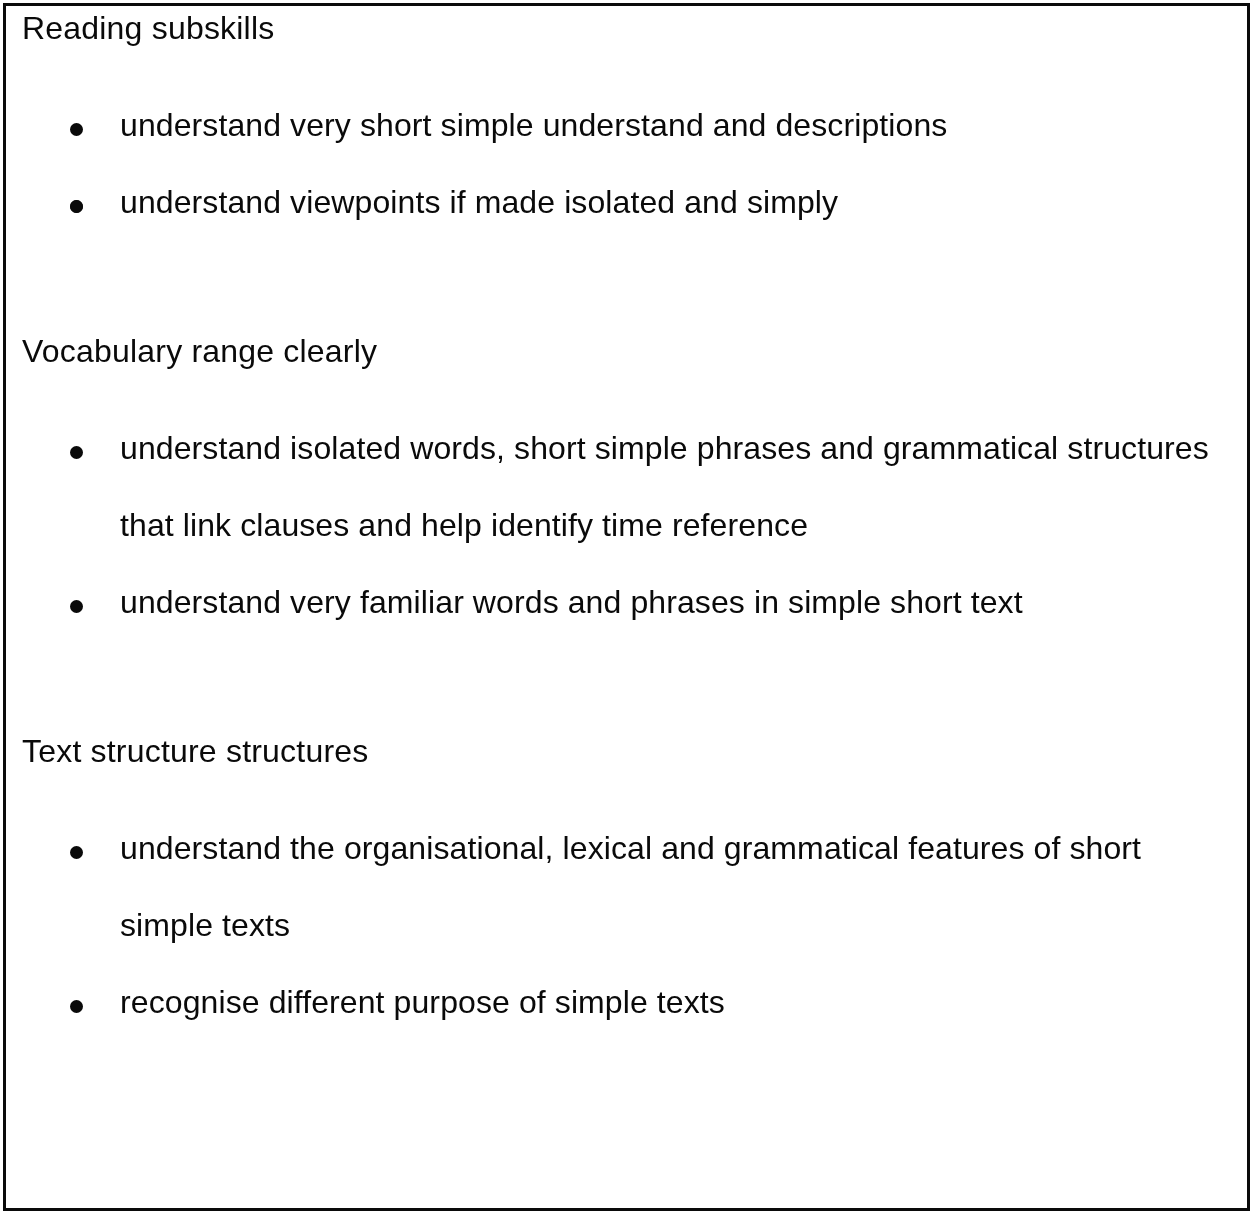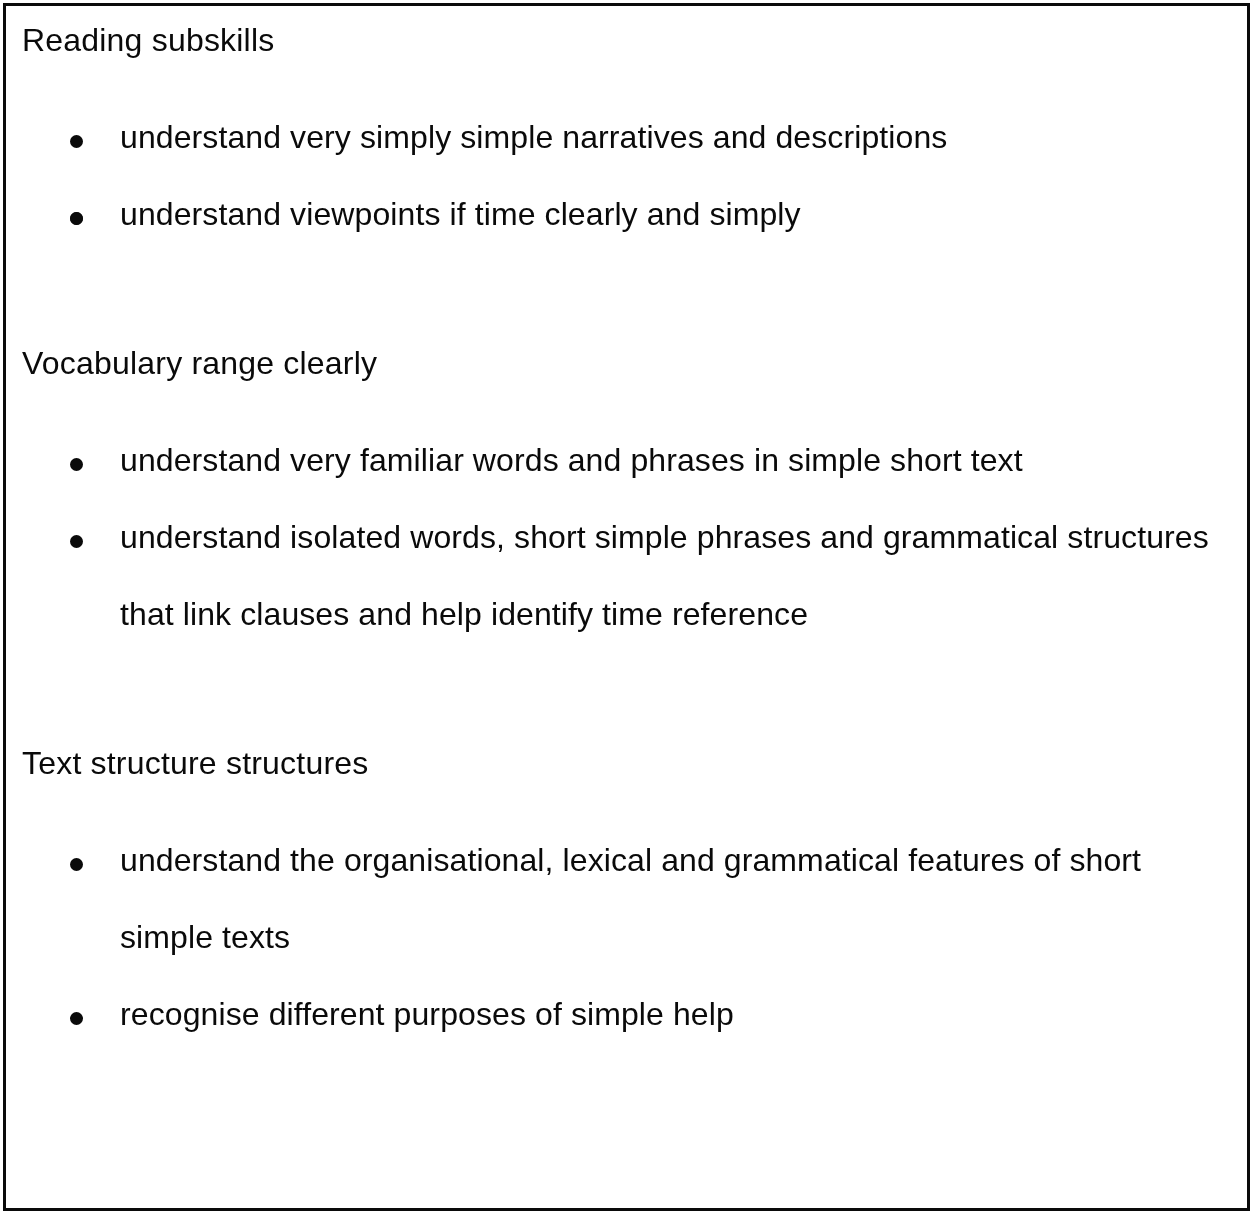--- a/index.html
+++ b/index.html
@@ -20,21 +20,21 @@
     font-size: 32px;
     color: #0a0a0a;
   }
   .section-heading {
     margin: 92px 0 0 16px;
     line-height: 36px;
     font-weight: 400;
     letter-spacing: 0.2px;
   }
   .section:first-child .section-heading {
-    margin-top: 16px;
+    margin-top: 4px;
   }
   ul.bullets {
     list-style: none;
     margin: 41px 0 0 0;
     padding: 0;
   }
   ul.bullets li {
     position: relative;
     padding-left: 114px;
     padding-right: 19px;
@@ -54,53 +54,53 @@
 </head>
 <body>
 
 <div class="page">
 
   <div class="section">
     <div class="section-heading">Reading subskills</div>
     <ul class="bullets">
       <li>
         <span class="bullet-dot"></span>
-        <span>understand very simply simple narratives and descriptions</span>
+        <span>understand very short simple understand and descriptions</span>
       </li>
       <li>
         <span class="bullet-dot"></span>
       </li>
       <li>
         <span class="bullet-dot"></span>
-        <span>understand viewpoints if time clearly and simply</span>
+        <span>understand viewpoints if made isolated and simply</span>
       </li>
     </ul>
   </div>
 
   <div class="section">
     <div class="section-heading">Vocabulary range clearly</div>
     <ul class="bullets">
       <li>
         <span class="bullet-dot"></span>
-        <span>understand very familiar words and phrases in simple short text</span>
+        <span>understand isolated words, short simple phrases and grammatical structures that link clauses and help identify time reference</span>
       </li>
       <li>
         <span class="bullet-dot"></span>
-        <span>understand isolated words, short simple phrases and grammatical structures that link clauses and help identify time reference</span>
+        <span>understand very familiar words and phrases in simple short text</span>
       </li>
     </ul>
   </div>
 
   <div class="section">
     <div class="section-heading">Text structure structures</div>
     <ul class="bullets">
       <li>
         <span class="bullet-dot"></span>
         <span>understand the organisational, lexical and grammatical features of short simple texts</span>
       </li>
       <li>
         <span class="bullet-dot"></span>
-        <span>recognise different purposes of simple help</span>
+        <span>recognise different purpose of simple texts</span>
       </li>
     </ul>
   </div>
 
 </div>
 
 </body></html>

